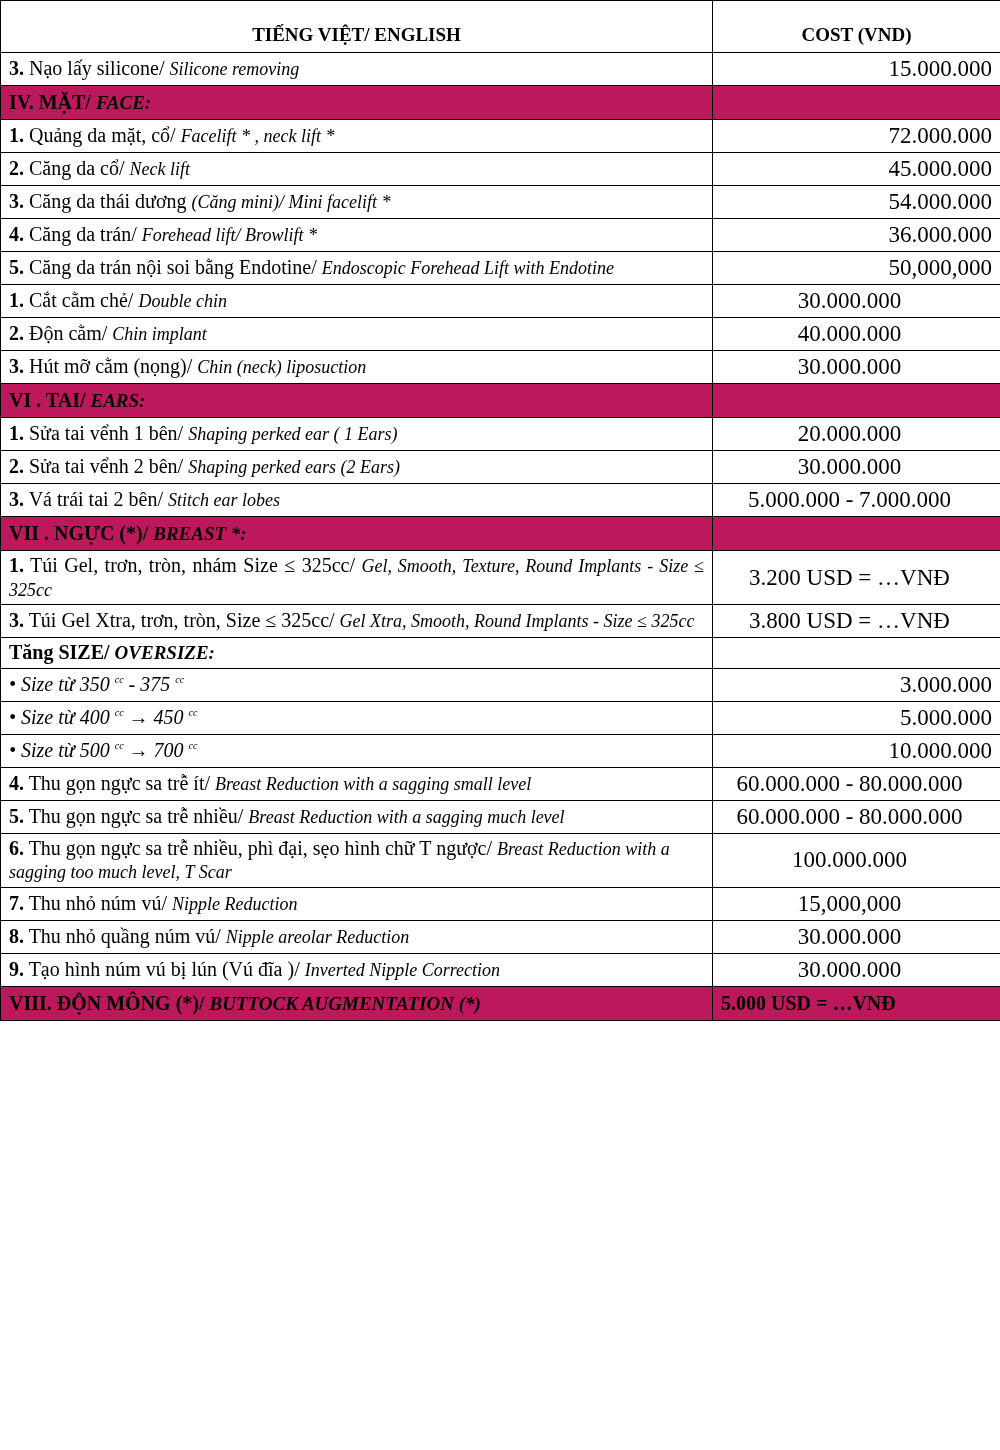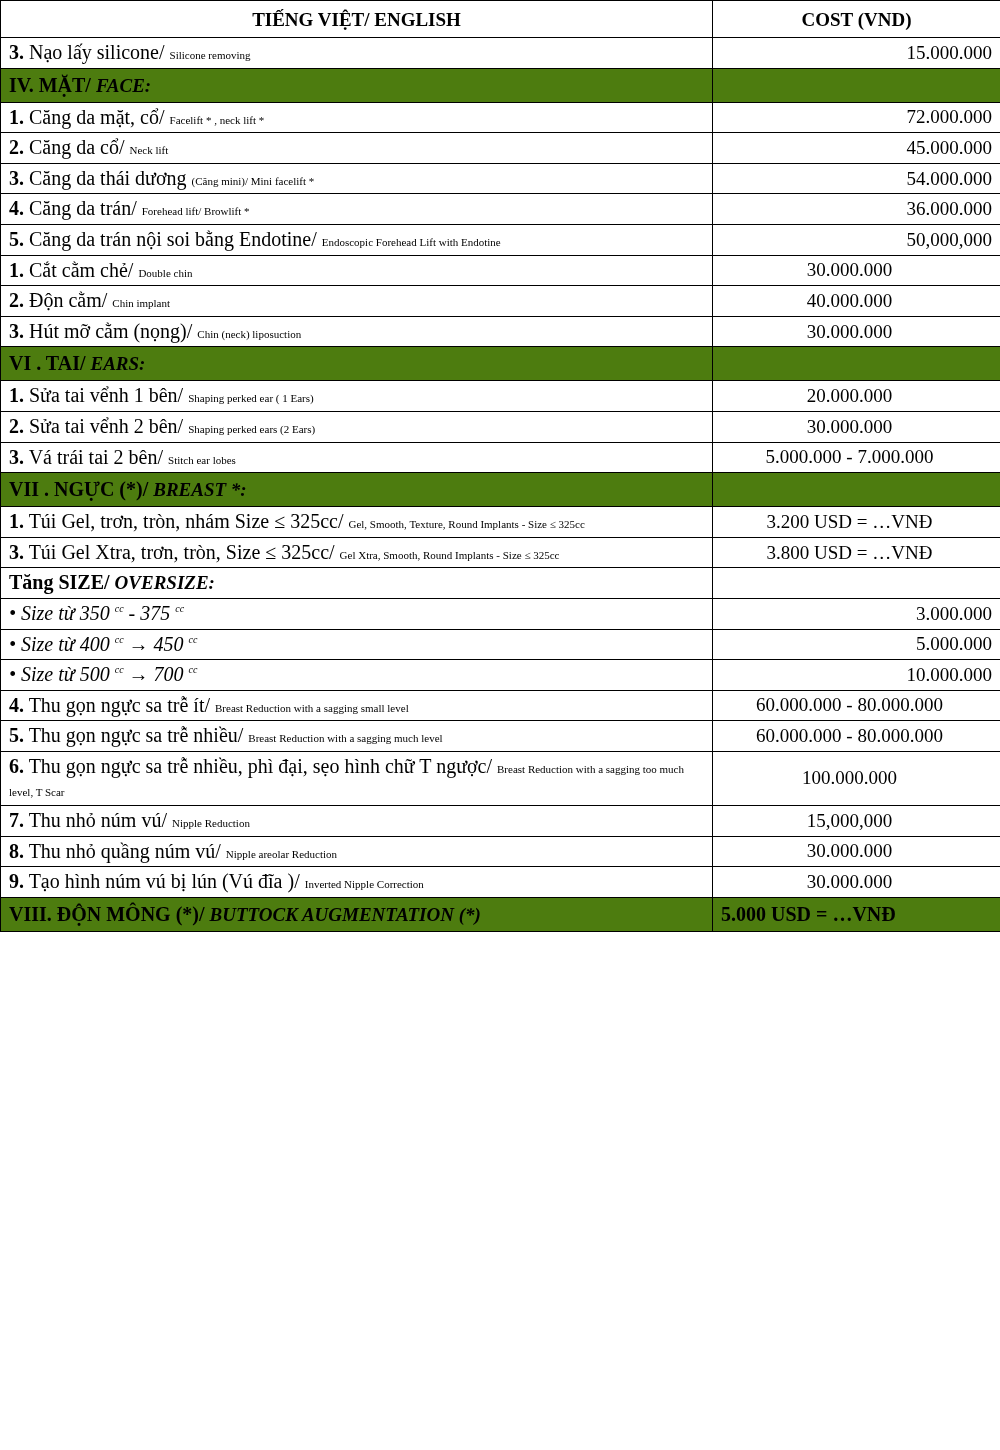--- a/index.html
+++ b/index.html
@@ -24,50 +24,50 @@
     vertical-align: middle;
   }
   col.c-name { width: 712px; }
   col.c-cost { width: 288px; }
 
   
   tr.head td {
     text-align: center;
     font-weight: bold;
     font-size: 19px;
-    padding-top: 8px;
+    padding-top: 23px;
     padding-bottom: 6px;
   }
   
   tr.section td {
-    background: #4d7c0f;
+    background: #be185d;
     font-weight: bold;
     font-size: 20px;
     padding-top: 5px;
     padding-bottom: 5px;
   }
   tr.section td.cost {
     text-align: left;
   }
   
   td.name {
     font-size: 20px;
     line-height: 1.18;
   }
   td.cost {
-    font-size: 19px;
+    font-size: 23px;
     text-align: right;
     padding-right: 12px;
   }
   td.cost.center {
     text-align: center;
     padding-right: 22px;
   }
   .vi { font-style: normal; }
-  .en { font-size: 11px; }
+  .en { font-style: italic; font-size: 18px; }
   .en-lg { font-style: italic; font-size: 19px; }
   .bold { font-weight: bold; }
   .just { text-align: justify; text-justify: inter-word; }
   .indent { padding-left: 14px; }
   .bullet { padding-left: 28px; font-style: italic; font-size: 20px; }
   sup { font-size: 10px; font-style: italic; vertical-align: super; }
   .num { display: inline; }
 </style>
 </head>
 <body>
@@ -84,21 +84,21 @@
       </tr>
       <tr>
         <td class="name"><span class="num bold">3.</span> <span class="vi">Nạo lấy silicone/ </span><span class="en">Silicone removing</span></td>
         <td class="cost">15.000.000</td>
       </tr>
       <tr class="section">
         <td><span class="vi bold">IV. MẶT/ </span><span class="en-lg bold">FACE:</span></td>
         <td class="cost center"></td>
       </tr>
       <tr>
-        <td class="name"><span class="num bold">1.</span> <span class="vi">Căng da mặt, cổ/ </span><span class="en">Facelift * , neck lift *</span></td>
+        <td class="name"><span class="num bold">1.</span> <span class="vi">Quảng da mặt, cổ/ </span><span class="en">Facelift * , neck lift *</span></td>
         <td class="cost">72.000.000</td>
       </tr>
       <tr>
         <td class="name"><span class="num bold">2.</span> <span class="vi">Căng da cổ/ </span><span class="en">Neck lift</span></td>
         <td class="cost">45.000.000</td>
       </tr>
       <tr>
         <td class="name"><span class="num bold">3.</span> <span class="vi">Căng da thái dương </span><span class="en">(Căng mini)/ Mini facelift *</span></td>
         <td class="cost">54.000.000</td>
       </tr>

